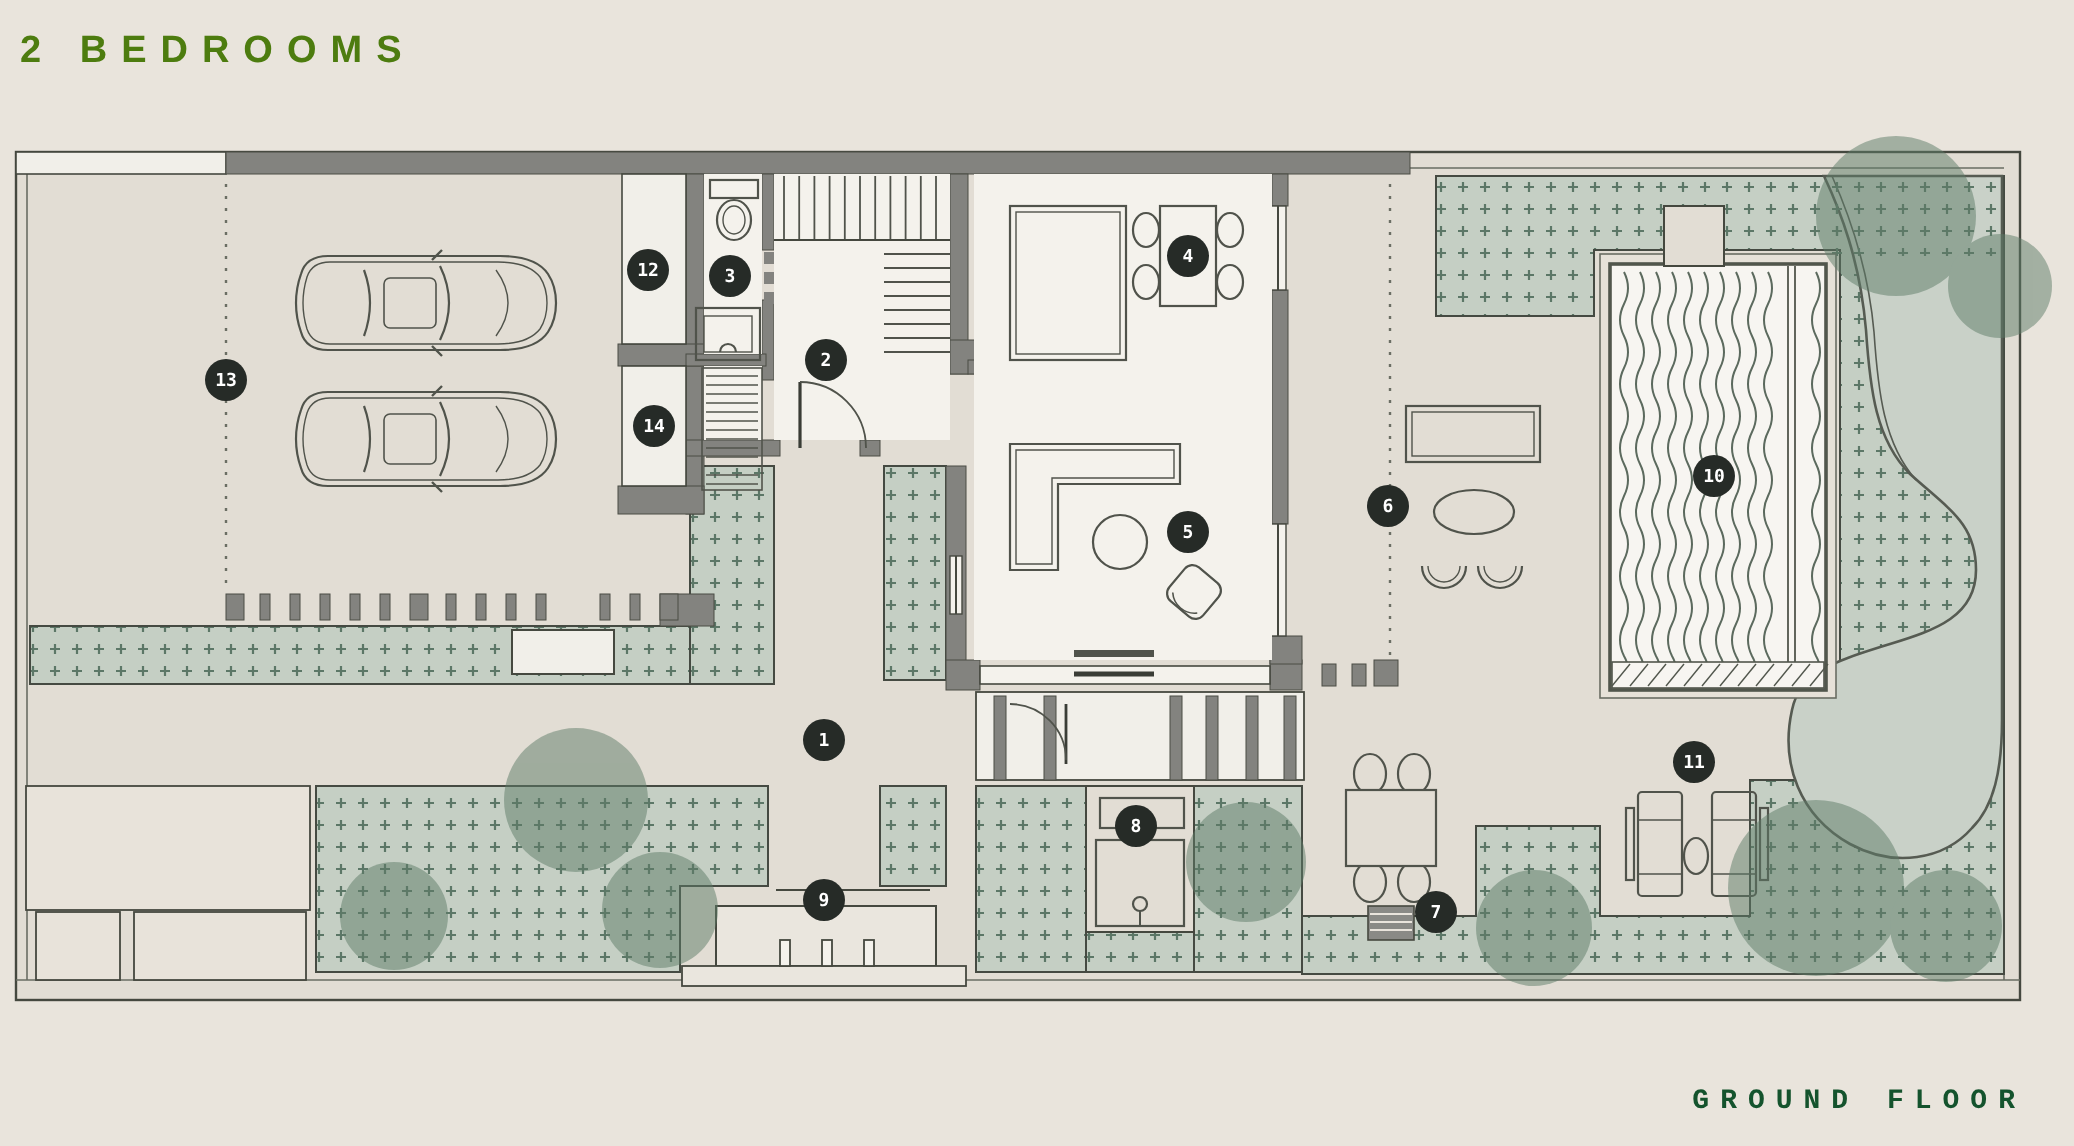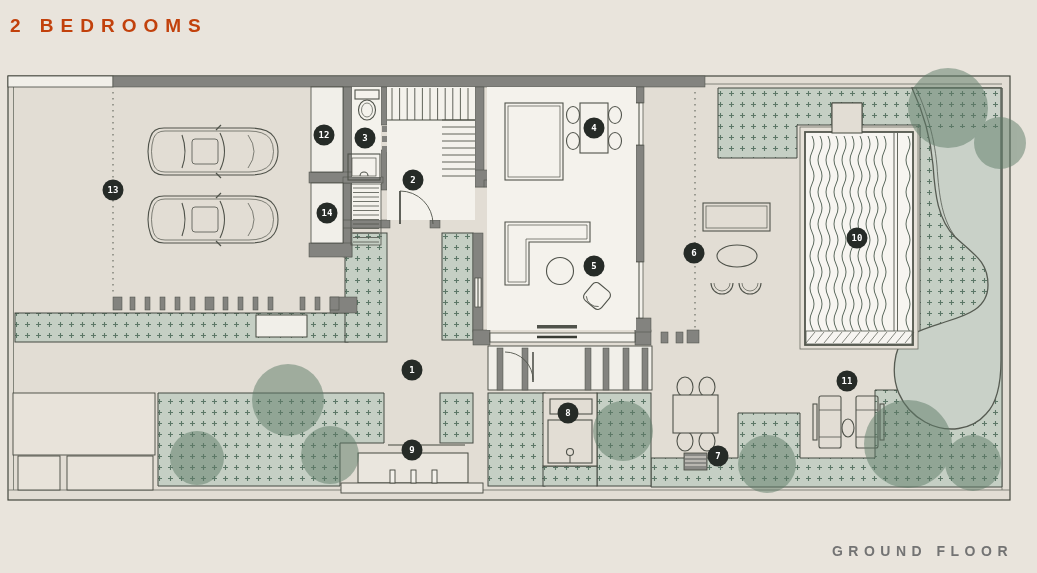--- a/index.html
+++ b/index.html
@@ -16,22 +16,22 @@
   .furn{fill:none;stroke:#50534b;stroke-width:1.1;}
   .bed{fill:url(#dots);stroke:#454a42;stroke-width:1;}
   .marker-circle{fill:#262b27;}
   .marker-num{fill:#ffffff;font:bold 9px "DejaVu Sans Mono", monospace;
               text-anchor:middle;dominant-baseline:middle;}
 </style>
 </head>
 <body>
 
 <div class="canvas">
-  <div class="title" style="color: #c2410c; text-align: right;">2 BEDROOMS</div>
-  <div class="floor-label" style="color: #737373;">GROUND FLOOR</div>
+  <div class="title" style="color: #4d7c0f; text-align: right;">2 BEDROOMS</div>
+  <div class="floor-label" style="color: #14532d; font-family: Liberation Mono, monospace;">GROUND FLOOR</div>
 
   <svg id="plan" width="1037" height="573" viewBox="0 0 1037 573">
     <defs>
       <pattern id="dots" width="11" height="11" patternUnits="userSpaceOnUse">
         <rect width="11" height="11" fill="#c5cfc4"></rect>
         <path d="M5.5,3 V8 M3,5.5 H8" stroke="#5c7767" stroke-width="1.1" fill="none"></path>
       </pattern>
       <pattern id="dotsT" width="11" height="11" patternUnits="userSpaceOnUse">
         <path d="M5.5,3 V8 M3,5.5 H8" stroke="#5c7767" stroke-width="1.1" fill="none"></path>
       </pattern>

